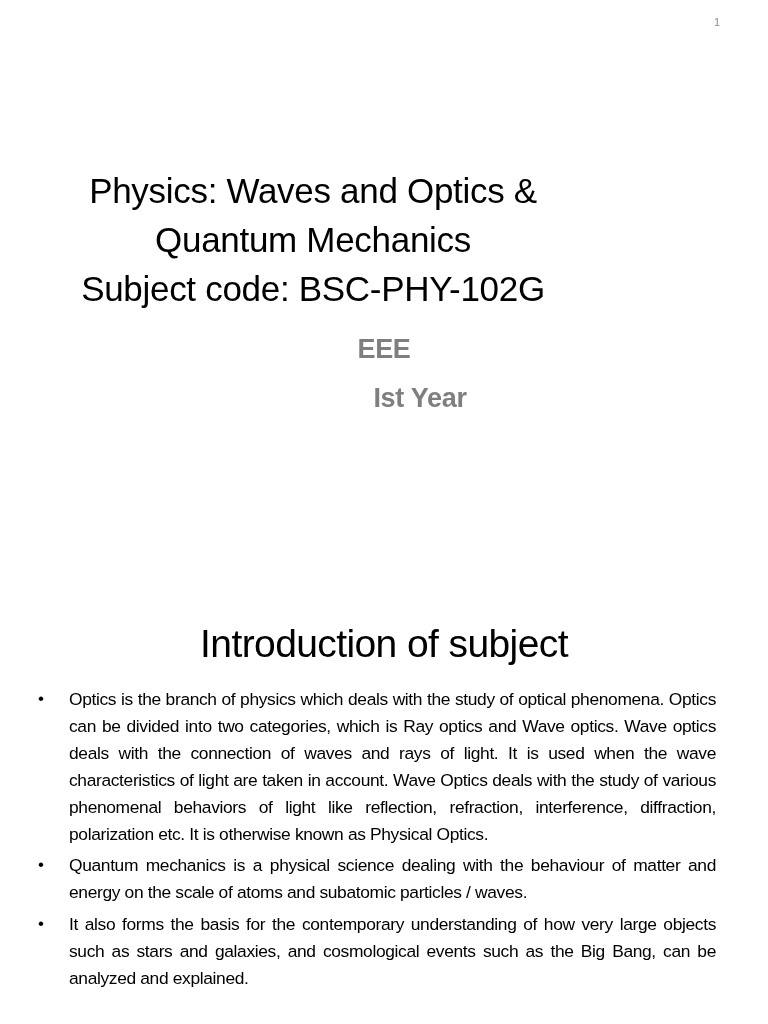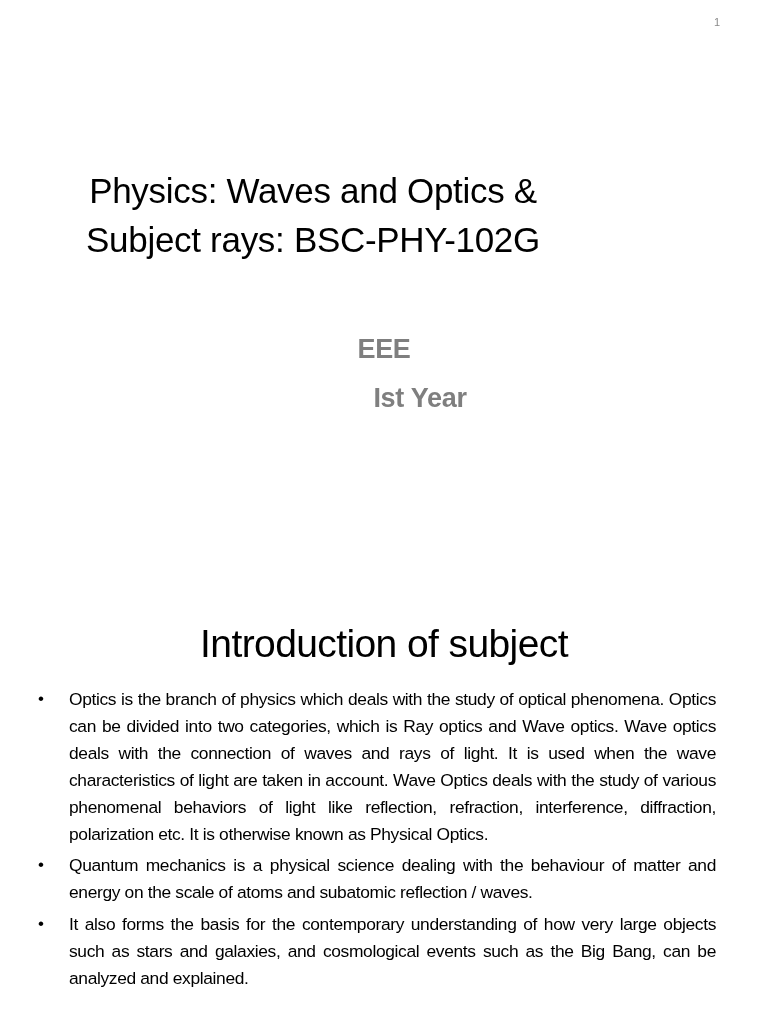--- a/index.html
+++ b/index.html
@@ -99,32 +99,33 @@
     .bullet b { font-weight: normal; }
   </style>
 </head>
 <body>
 
 <div class="page-number">1</div>
 
 <section class="title-slide">
   <div class="main-title">
     <div>Physics: Waves and Optics &amp;</div>
-    <div>Subject rays: BSC-PHY-102G</div>
+    <div>Quantum Mechanics</div>
+    <div>Subject code: BSC-PHY-102G</div>
   </div>
   <div class="subtitle subtitle-dept">EEE</div>
   <div class="subtitle subtitle-year">Ist Year</div>
 </section>
 
 <section class="intro-slide">
   <div class="intro-heading">Introduction of subject</div>
   <ul class="bullets">
     <li class="bullet">
       <b>Optics</b><span> is the branch of physics which deals with the study of optical phenomena. Optics can be divided into two categories, which is </span><b>Ray optics</b><span> and Wave optics. </span><b>Wave optics</b><span> deals with the connection of waves and rays of light. It is used when the wave characteristics of light are taken in account. Wave Optics deals with the study of various phenomenal behaviors of light like reflection, refraction, interference, diffraction, polarization etc. It is otherwise known as Physical Optics.</span>
     </li>
     <li class="bullet">
-      <span>Quantum mechanics is a physical science dealing with the behaviour of matter and energy on the scale of atoms and subatomic reflection / waves.</span>
+      <span>Quantum mechanics is a physical science dealing with the behaviour of matter and energy on the scale of atoms and subatomic particles / waves.</span>
     </li>
     <li class="bullet">
       <span>It also forms the basis for the contemporary understanding of how very large objects such as stars and galaxies, and cosmological events such as the Big Bang, can be analyzed and explained.</span>
     </li>
   </ul>
 </section>
 
 </body></html>

